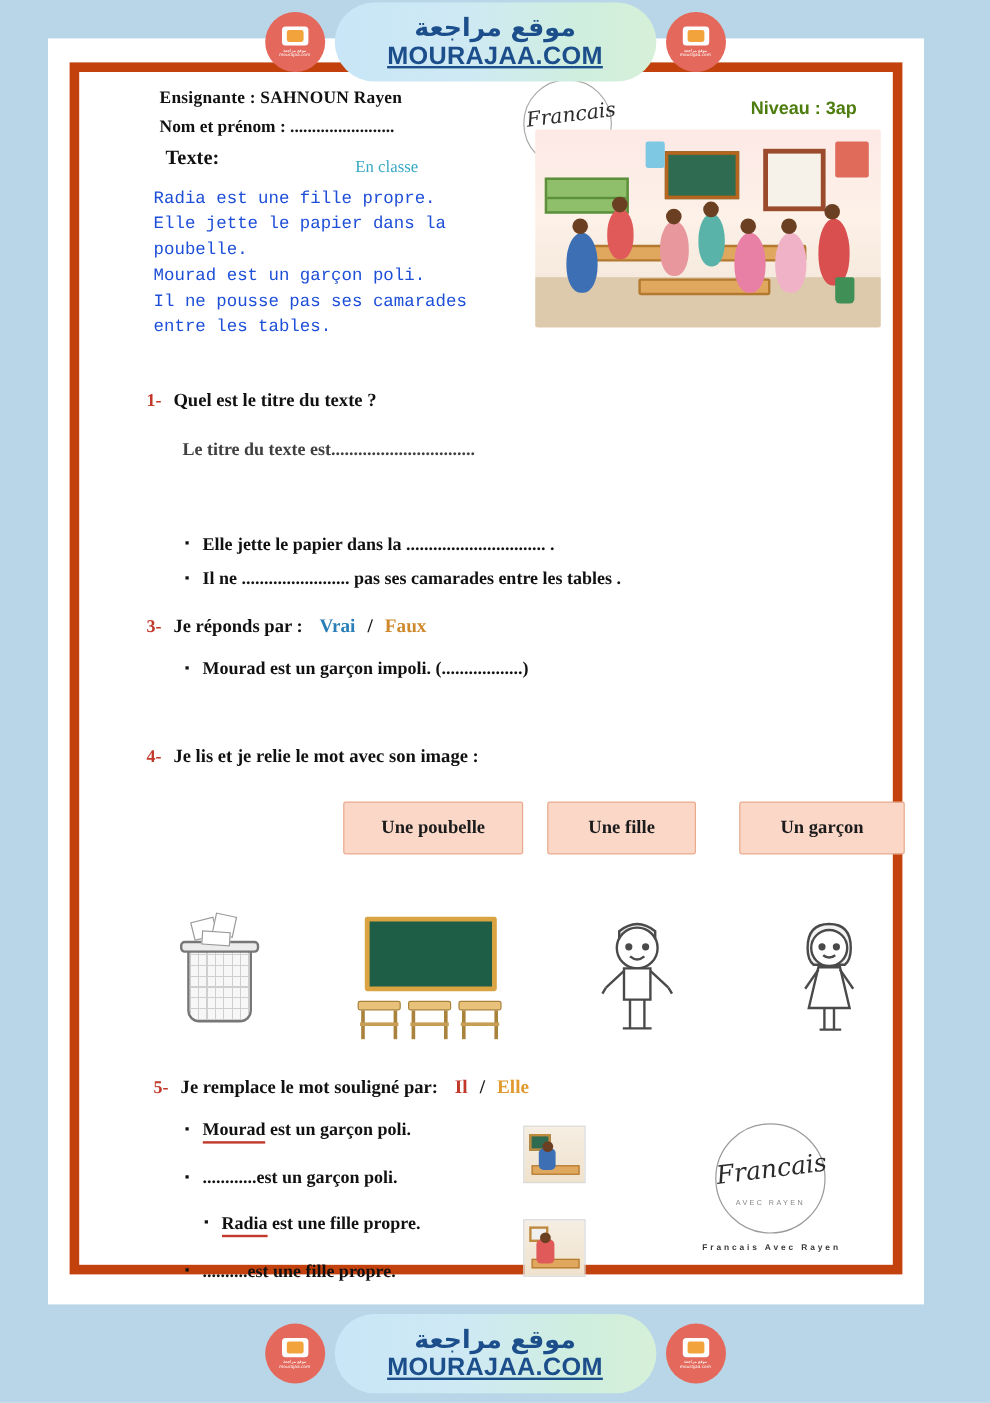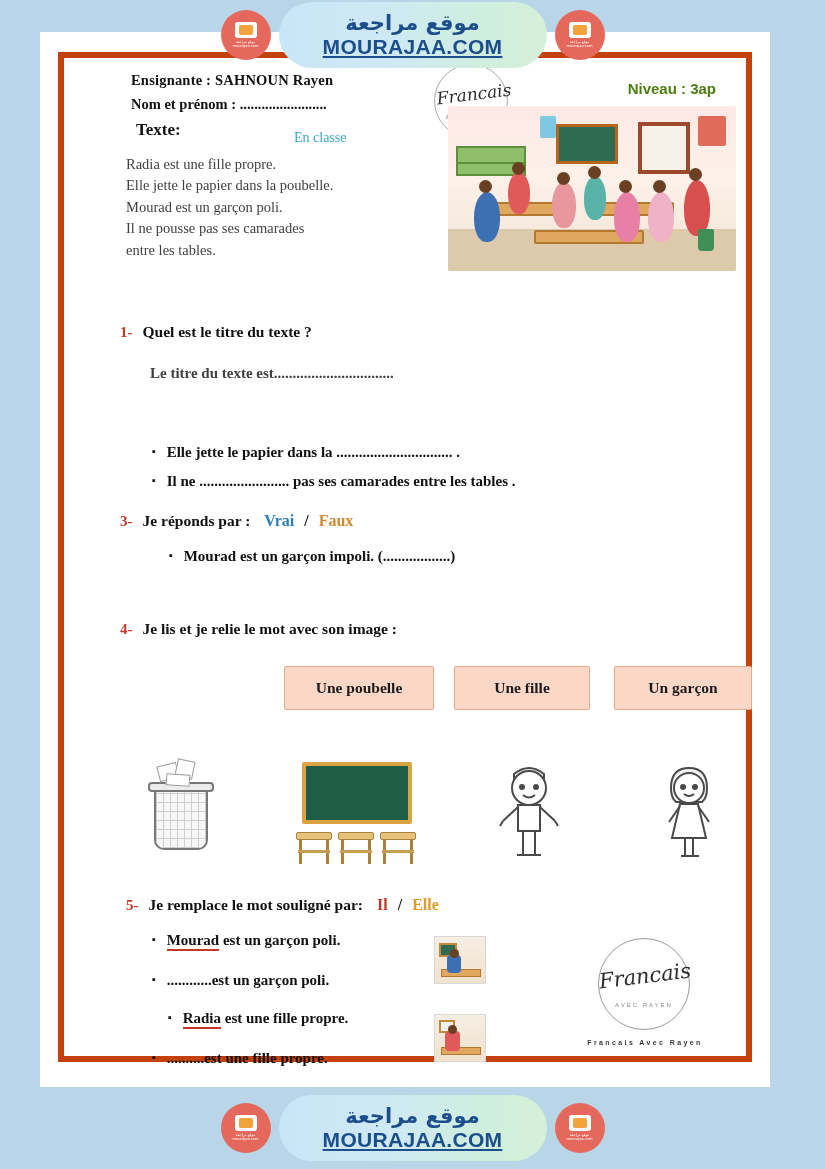--- a/index.html
+++ b/index.html
@@ -91,21 +91,21 @@
     top: 32px;
     width: 730px;
     height: 1055px;
     background: #ffffff;
     z-index: 10;
   }
   .frame {
     position: absolute;
     left: 18px; top: 20px;
     width: 694px; height: 1010px;
-    border: 6px solid #c2410c;
+    border: 8px solid #c2410c;
     background: #fff;
   }
   .inner {
     position: absolute;
     inset: 0;
     padding: 12px 18px 8px 22px;
   }
 
   
   .hdr { position: relative; height: 58px; }
@@ -163,23 +163,23 @@
     font-size: 17px; font-weight: 700; color: #111;
   }
   .enclasse {
     position: absolute; left: 230px; top: 72px;
     font-size: 14px; color: #3aa9c4;
     font-family: "Liberation Serif", serif;
   }
   .texte-body {
     position: absolute; left: 62px; top: 96px;
     width: 330px;
-    font-family: Liberation Serif, serif;
+    font-family: Liberation Mono, monospace;
     font-size: 14.5px;
-    color: #404040;
+    color: #1d4ed8;
     line-height: 1.48;
   }
 
   
   .illus {
     position: absolute;
     right: 10px; top: 48px;
     width: 288px; height: 165px;
     background: linear-gradient(180deg,#fde9e6 0%,#fdf1e8 45%,#efe4d4 100%);
     overflow: hidden;
@@ -449,33 +449,33 @@
         <span>Il ne ........................ pas ses camarades entre les tables .</span>
       </div>
 
       <div class="q" style="top:454px;">
         <span class="q-num">3-</span>
         <span class="q-text">Je réponds par :</span>
         <span class="vrai" style="margin-left:10px;">Vrai</span>
         <span class="sep" style="margin:0 6px;">/</span>
         <span class="faux">Faux</span>
       </div>
-      <div class="q bullet" style="top:490px;left:105px;">
+      <div class="q bullet" style="top:490px;left:88px;">
         <span class="sq">▪</span>
         <span>Mourad est un garçon impoli. (..................)</span>
       </div>
 
       <div class="q" style="top:562px;">
         <span class="q-num">4-</span>
         <span class="q-text">Je lis  et je relie le mot avec son image :</span>
       </div>
 
       <div class="boxrow">
         <div class="mbox" style="left:178px;width:150px;">Une poubelle</div>
-        <div class="mbox" style="left:348px;width:136px;">Une fille</div>
+        <div class="mbox" style="left:348px;width:124px;">Une fille</div>
         <div class="mbox" style="left:508px;width:138px;">Un garçon</div>
       </div>
 
       <div class="picrow">
 
         <div class="pic" style="left:0;">
           <div class="bin-body"></div>
           <div class="bin-rim"></div>
           <div class="paper" style="left:52px;top:16px;width:20px;height:16px;transform:rotate(-14deg);"></div>
           <div class="paper" style="left:70px;top:12px;width:18px;height:18px;transform:rotate(12deg);"></div>

